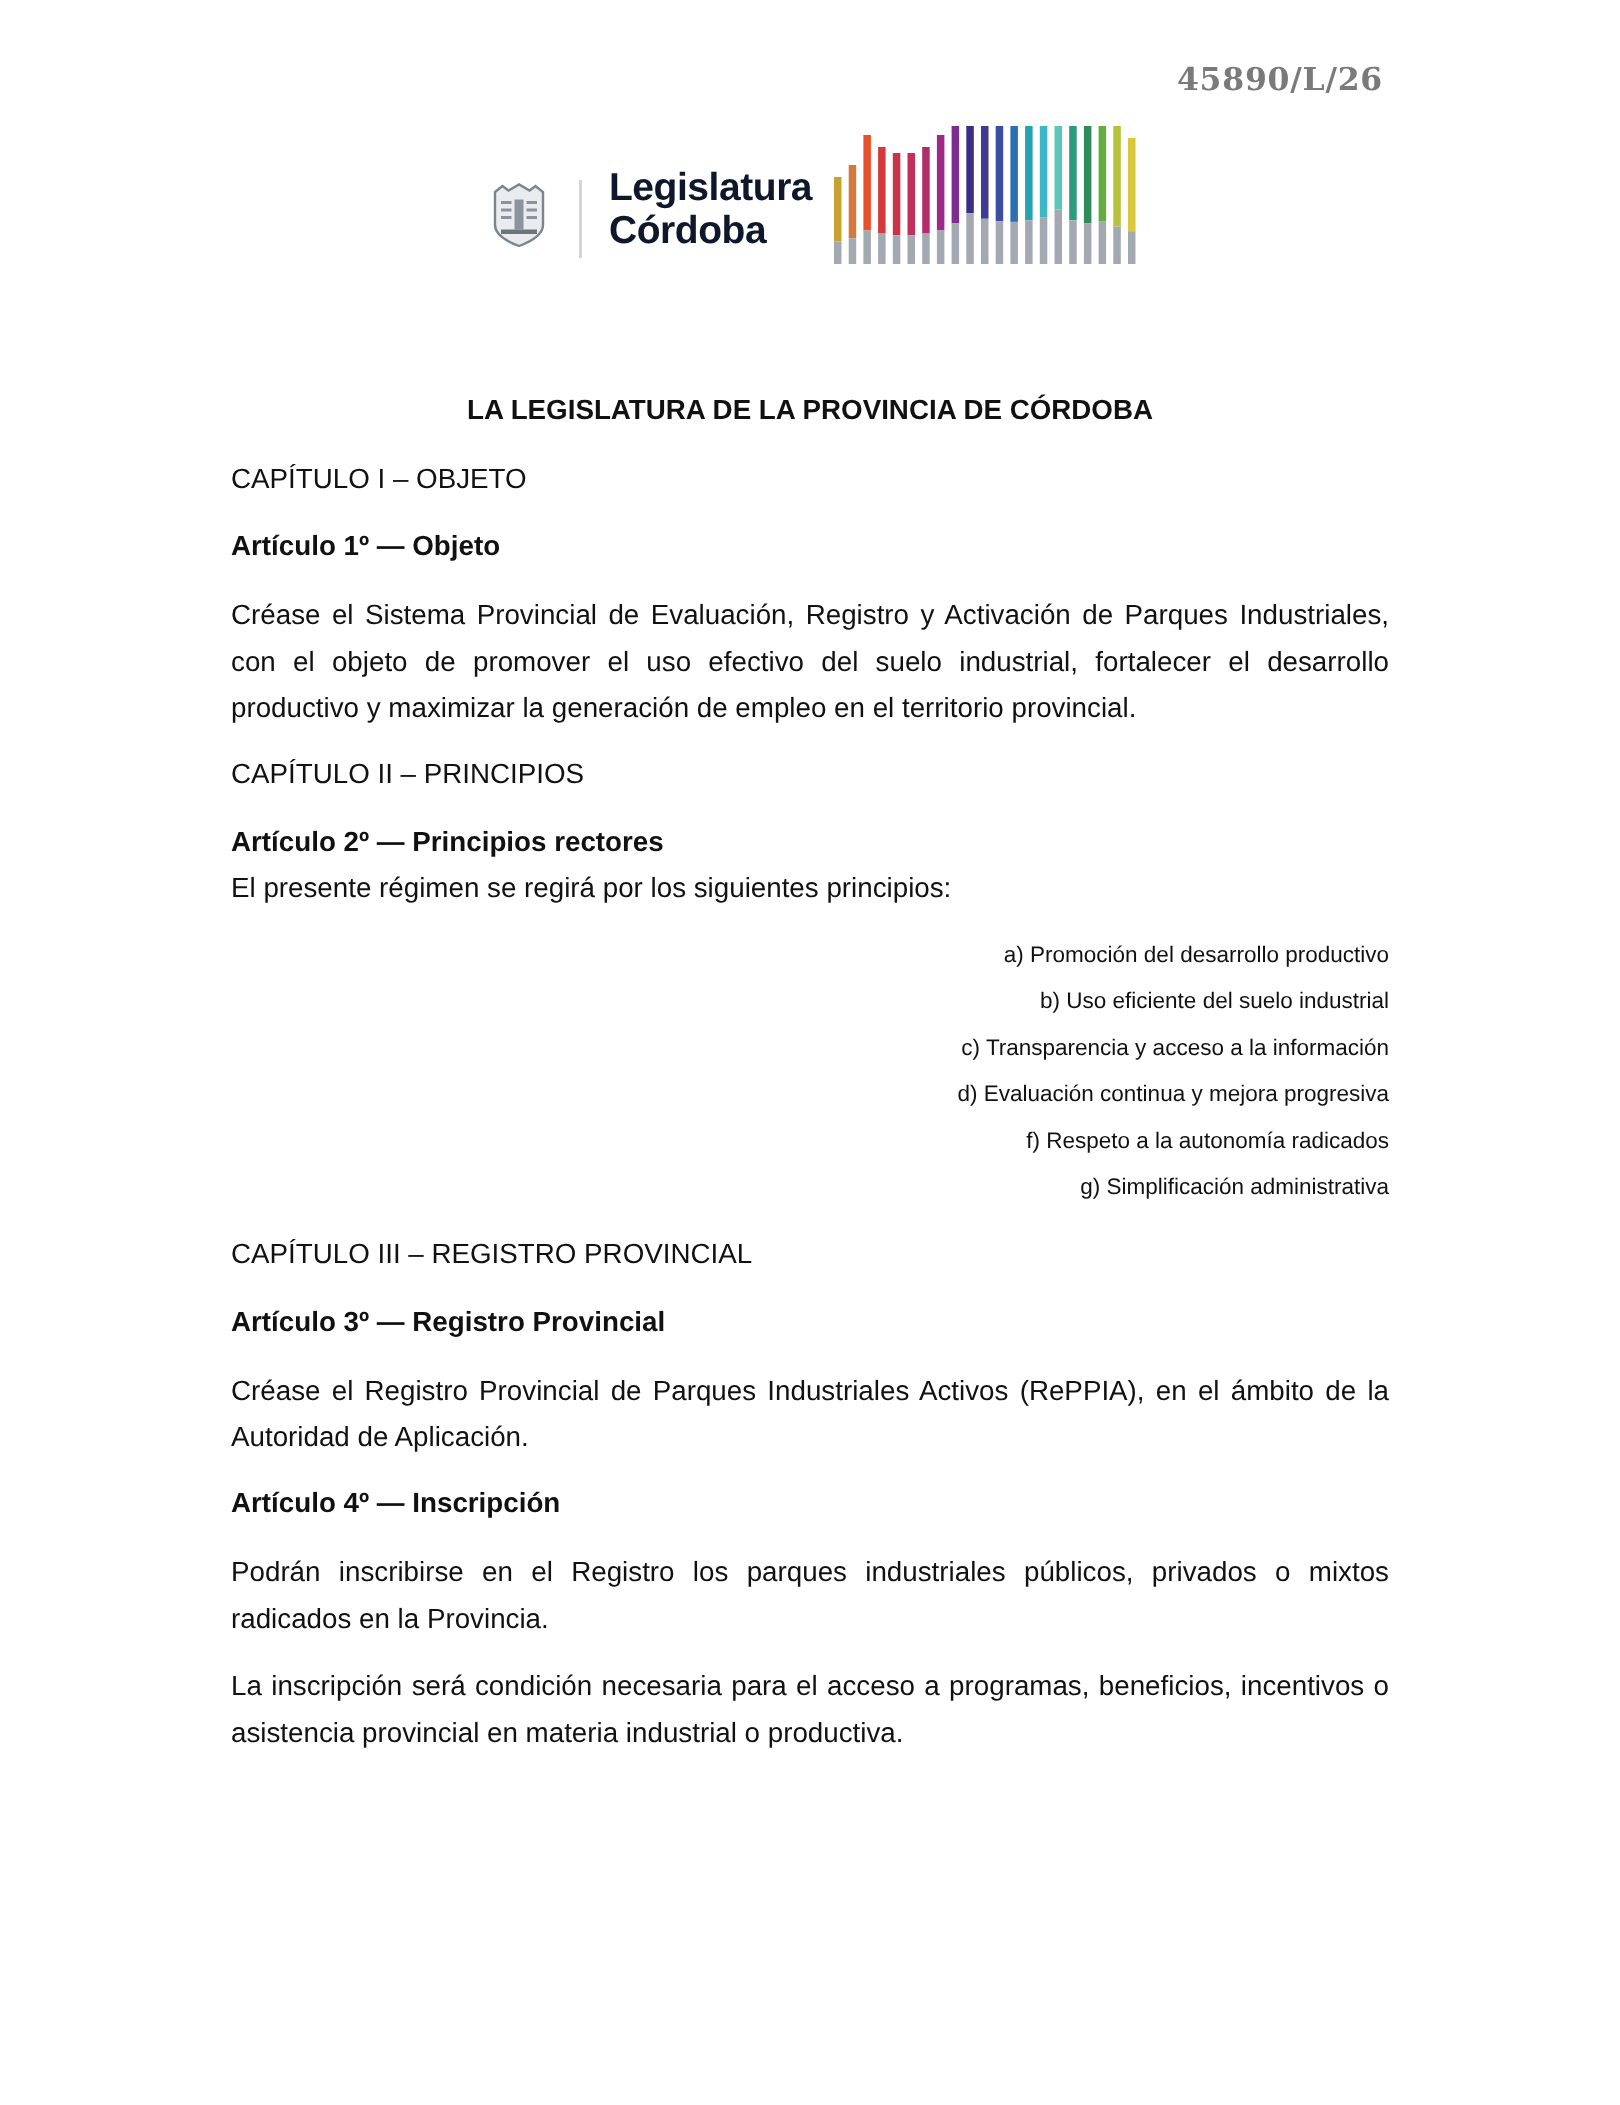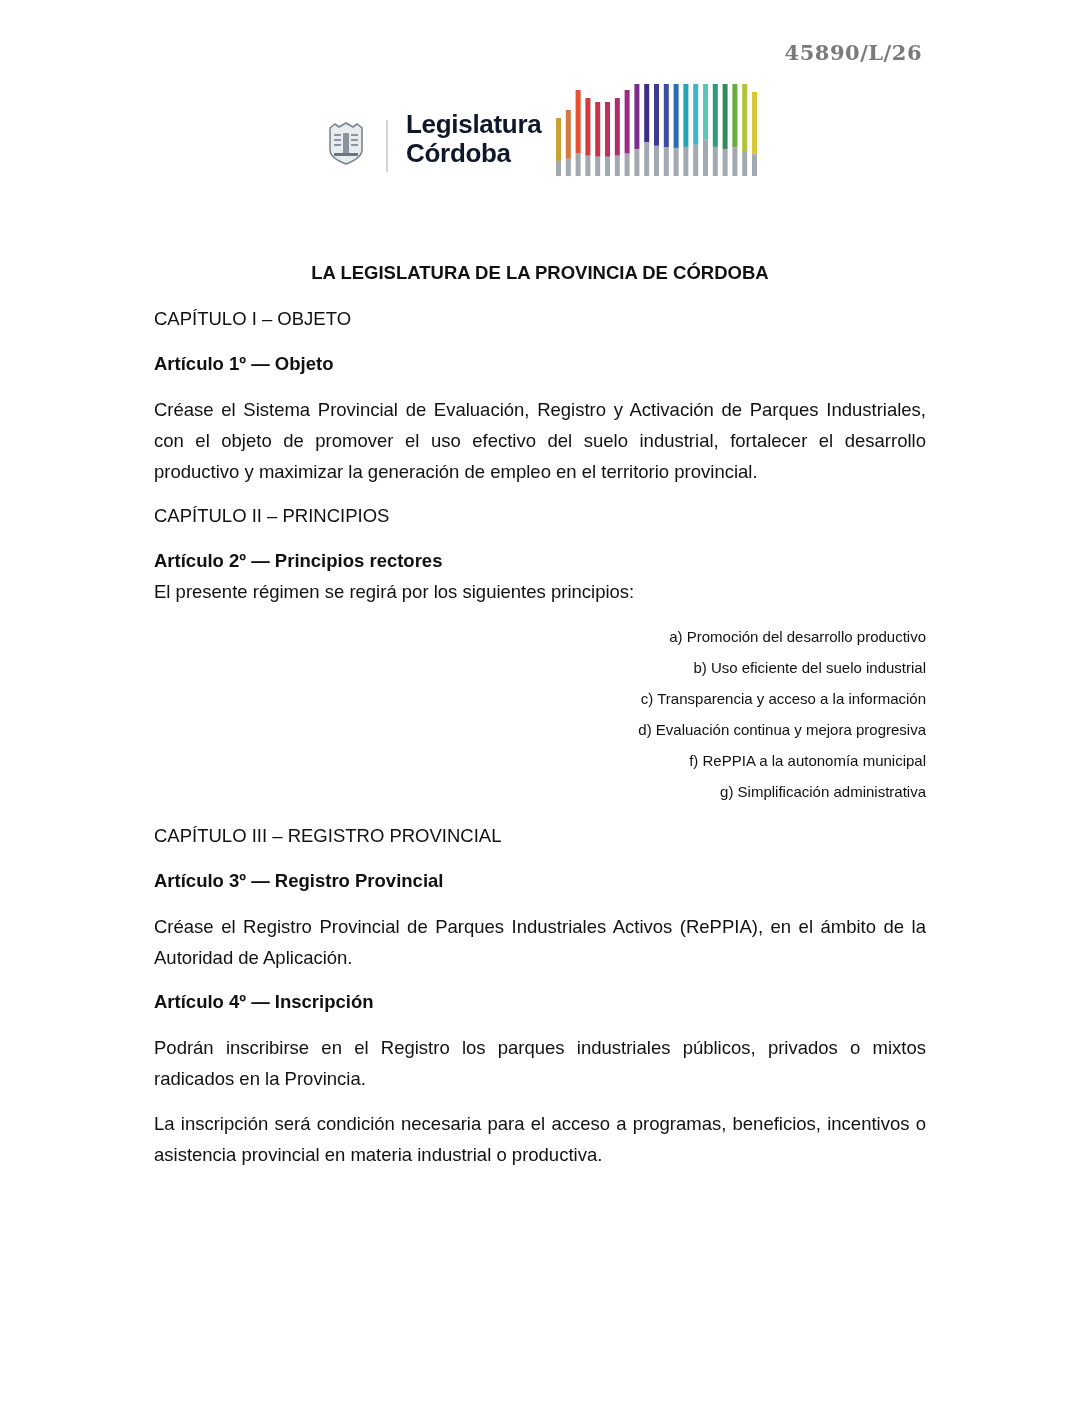--- a/index.html
+++ b/index.html
@@ -95,21 +95,21 @@
     <p class="para" style="margin-top:15px">Créase el Sistema Provincial de Evaluación, Registro y Activación de Parques Industriales, con el objeto de promover el uso efectivo del suelo industrial, fortalecer el desarrollo productivo y maximizar la generación de empleo en el territorio provincial.</p>
 
     <p class="chapter" style="margin-top:14px">CAPÍTULO II – PRINCIPIOS</p>
     <p class="article" style="margin-top:15px">Artículo 2º — Principios rectores</p>
     <p class="para" style="margin-top:0">El presente régimen se regirá por los siguientes principios:</p>
     <ul class="list" style="margin-top:14px">
       <li>a) Promoción del desarrollo productivo</li>
       <li>b) Uso eficiente del suelo industrial</li>
       <li>c) Transparencia y acceso a la información</li>
       <li>d) Evaluación continua y mejora progresiva</li>
-      <li>f) RePPIA a la autonomía municipal</li>
+      <li>f) Respeto a la autonomía radicados</li>
       <li>g) Simplificación administrativa</li>
     </ul>
 
     <p class="chapter" style="margin-top:14px">CAPÍTULO III – REGISTRO PROVINCIAL</p>
     <p class="article" style="margin-top:15px">Artículo 3º — Registro Provincial</p>
     <p class="para" style="margin-top:15px">Créase el Registro Provincial de Parques Industriales Activos (RePPIA), en el ámbito de la Autoridad de Aplicación.</p>
     <p class="article" style="margin-top:14px">Artículo 4º — Inscripción</p>
     <p class="para" style="margin-top:15px">Podrán inscribirse en el Registro los parques industriales públicos, privados o mixtos radicados en la Provincia.</p>
     <p class="para" style="margin-top:14px">La inscripción será condición necesaria para el acceso a programas, beneficios, incentivos o asistencia provincial en materia industrial o productiva.</p>
   </div>

